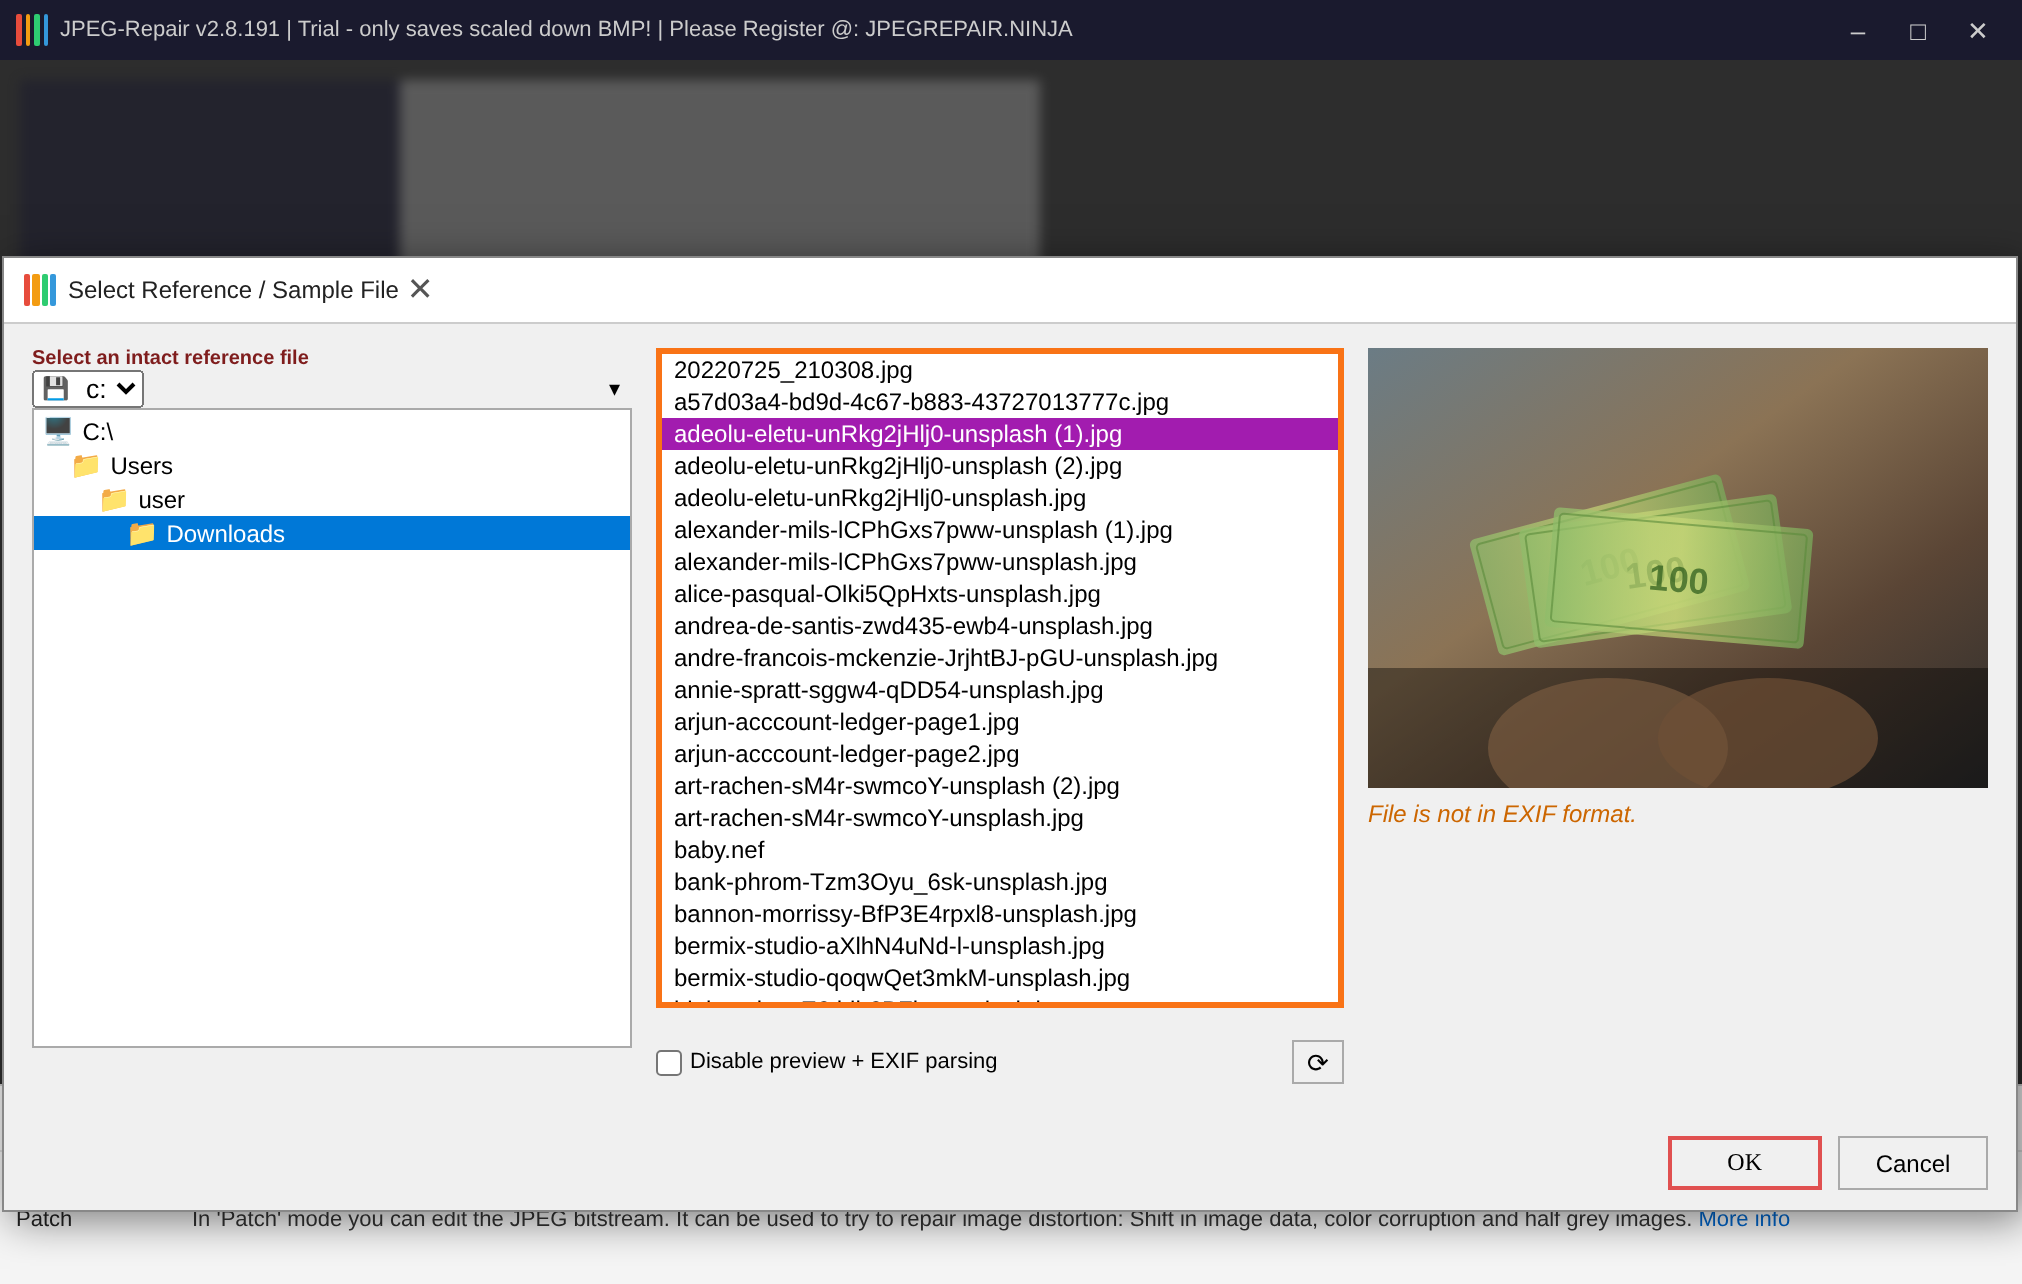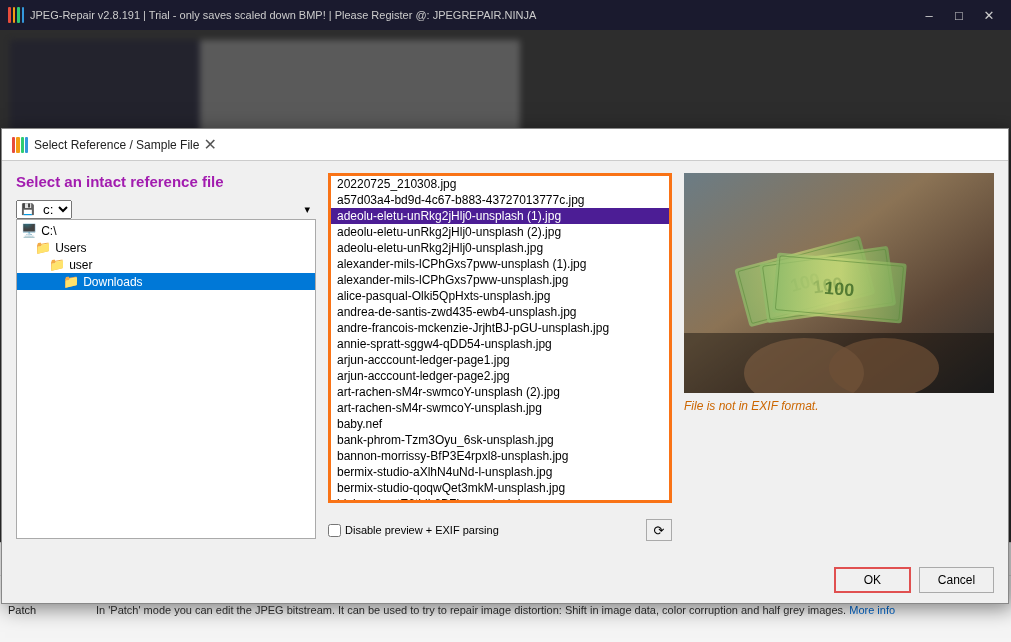--- a/index.html
+++ b/index.html
@@ -137,24 +137,24 @@
       display: flex;
       gap: 12px;
     }
 
     
     .left-panel {
       flex: 0 0 300px;
     }
 
     .panel-title {
-      font-size: 15px;
+      font-size: 10px;
       font-weight: 600;
-      color: #a21caf;
-      margin-bottom: 10px;
+      color: #7f1d1d;
+      margin-bottom: 0;
     }
     .drive-selector-wrapper {
       position: relative;
       display: flex;
       align-items: center;
     }
     .drive-selector-wrapper::before {
       content: '💾';
       position: absolute;
       left: 5px;
@@ -212,21 +212,21 @@
       overflow-y: scroll;
     }
     .file-item {
       padding: 1px 6px;
       cursor: pointer;
       white-space: nowrap;
       user-select: none;
       font-size: 12px;
     }
     .file-item.selected {
-      background: #4c1d95;
+      background: #a21caf;
       color: white;
     }
 
     
     .preview-area {
       flex: 0 0 310px;
       display: flex;
       flex-direction: column;
       gap: 6px;
     }
@@ -300,20 +300,21 @@
       margin-top: 8px;
       padding: 6px 14px 10px;
     }
     .btn-ok {
       background: #f0f0f0;
       border: 2px solid #e05050;
       padding: 4px 28px;
       font-size: 12px;
       cursor: pointer;
       min-width: 75px;
+      font-family: Liberation Serif, serif;
     }
     .btn-cancel {
       background: #f0f0f0;
       border: 1px solid #aaa;
       padding: 4px 16px;
       font-size: 12px;
       cursor: pointer;
       min-width: 75px;
     }
 

